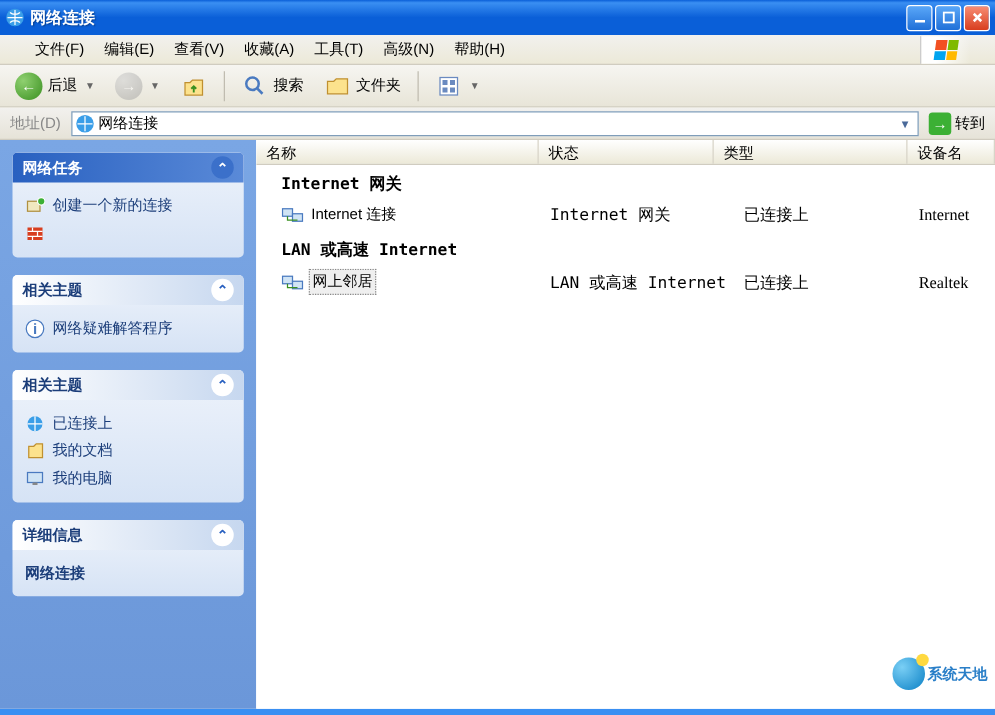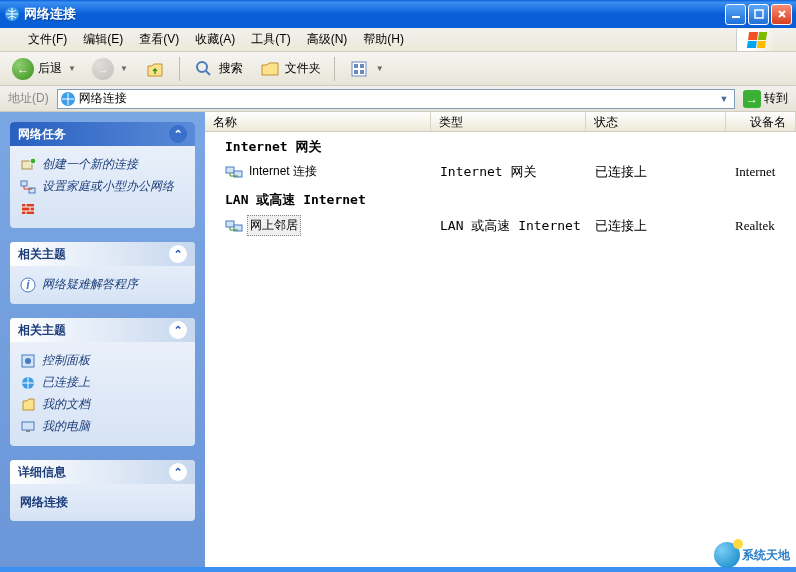--- a/index.html
+++ b/index.html
@@ -34,46 +34,46 @@
 .gobtn .goicn { width: 18px; height: 18px; background: #3cb034; border-radius: 3px; color: white; display: flex; align-items: center; justify-content: center; font-weight: bold; }
 
 .body-area { display: flex; height: 455px; background: white; }
 .sidebar { width: 205px; background: linear-gradient(to bottom, #7aa6e4 0%, #6b97d9 100%); padding: 10px 10px; overflow: hidden; }
 .panel { background: linear-gradient(to bottom, #eef3fb, #d6e3f5); border-radius: 4px; margin-bottom: 14px; overflow: hidden; }
 .panel-head { height: 24px; background: linear-gradient(to right, #fff, #c6d7ef); display: flex; align-items: center; padding: 0 8px; font-weight: bold; color: #1c3e7a; cursor: pointer; }
 .panel-head.dark { background: linear-gradient(to right, #2860c0, #5a8ad8); color: white; }
 .panel-head .chev { margin-left: auto; width: 18px; height: 18px; border-radius: 50%; background: #fff; color: #2860c0; display: flex; align-items: center; justify-content: center; font-size: 11px; }
 .panel-head.dark .chev { background: #3b70ca; color: #fff; }
 .panel-body { padding: 8px 10px; }
-.task-link { display: flex; align-items: flex-start; gap: 6px; padding: 3px 0; color: #1c3e7a; cursor: pointer; line-height: 1.3; font-style: italic; }
+.task-link { display: flex; align-items: flex-start; gap: 6px; padding: 3px 0; color: #1c3e7a; cursor: pointer; line-height: 1.3; }
 .task-icon { width: 16px; height: 16px; flex-shrink: 0; display: flex; align-items: center; justify-content: center; }
 .detail-title { font-weight: bold; color: #1c3e7a; padding: 2px 0; }
 .detail-sub { color: #1c3e7a; }
 
 .content { flex: 1; background: white; overflow: auto; position: relative; }
 .colheaders { display: flex; height: 20px; background: linear-gradient(to bottom, #fff, #ece9d8); border-bottom: 1px solid #d0ccc0; position: sticky; top: 0; }
 .colh { padding: 2px 8px; border-right: 1px solid #d8d4c8; cursor: pointer; white-space: nowrap; }
 .colh.name { width: 226px; }
 .colh.type { width: 155px; }
 .colh.status { width: 140px; }
-.colh.devname { flex: 1; margin-left: 16px; }
+.colh.devname { flex: 1; }
 .group-header { font-weight: bold; padding: 6px 10px 2px 20px; font-family: SimSun, monospace; font-size: 13px; }
 .item-row { display: flex; align-items: center; padding: 4px 0 4px 20px; cursor: pointer; }
 .item-row .icell { white-space: nowrap; overflow: hidden; font-family: SimSun, monospace; font-size: 13px; }
 .item-row .icell.name { width: 215px; display: flex; align-items: center; gap: 4px; }
 .item-row .icell.type { width: 155px; }
 .item-row .icell.status { width: 140px; }
 .item-row .icell.devname { flex: 1; font-family: Liberation Serif, serif; }
 .item-row .icell.name .label { padding: 1px 2px; }
 .item-row.selected .icell.name .label { border: 1px dotted #888; background: #efefef; }
 .conn-icon { width: 18px; height: 16px; flex-shrink: 0; }
 
 .statusbar { height: 5px; background: #3a8ff2; }
 
-.watermark { position: absolute; right: 6px; bottom: 4px; display: flex; align-items: center; gap: 2px; color: #2a7fc8; font-size: 18px; font-weight: bold; }
+.watermark { position: absolute; right: 6px; bottom: 20px; display: flex; align-items: center; gap: 2px; color: #2a7fc8; font-size: 18px; font-weight: bold; }
 .watermark .globe { width: 26px; height: 26px; border-radius: 50%; background: radial-gradient(circle at 30% 30%, #7acff5, #0a80c5); position: relative; }
 .watermark .globe::after { content: ""; position: absolute; width: 10px; height: 10px; background: #ffd940; border-radius: 50%; right: -3px; top: -3px; }
 
 svg { display: block; }
 </style>
 </head>
 <body>
 
 <div class="titlebar">
   <span class="icon">
@@ -206,30 +206,20 @@
               <svg width="16" height="16">
                 <rect x="2" y="4" width="10" height="8" fill="#f0e8c0" stroke="#b09040"></rect>
                 <circle cx="13" cy="4" r="3" fill="#3cb034" stroke="#fff"></circle>
               </svg>
             </span>
           <span>创建一个新的连接</span>
         </div>
         <div class="task-link">
           <span class="task-icon">
               <svg width="16" height="16">
-                <rect x="1" y="2" width="6" height="5" fill="#d0e4f5" stroke="#4a7ac0"></rect>
-                <rect x="9" y="9" width="6" height="5" fill="#d0e4f5" stroke="#4a7ac0"></rect>
-                <path d="M4 7v3h8V9" stroke="#d83e1f" fill="none"></path>
-              </svg>
-            </span>
-          <span>设置家庭或小型办公网络</span>
-        </div>
-        <div class="task-link">
-          <span class="task-icon">
-              <svg width="16" height="16">
                 <rect x="2" y="3" width="12" height="10" fill="#d83e1f"></rect>
                 <path d="M2 6h12M2 10h12M6 3v3M10 6v4M6 10v3" stroke="#fff" stroke-width="1"></path>
               </svg>
             </span>
         </div>
       </div>
     </div>
 
     <div class="panel">
       <div class="panel-head">
@@ -251,29 +241,20 @@
 
     <div class="panel">
       <div class="panel-head">
         <span>相关主题</span>
         <span class="chev">⌃</span>
       </div>
       <div class="panel-body">
         <div class="task-link">
           <span class="task-icon">
               <svg width="16" height="16">
-                <rect x="2" y="2" width="12" height="12" fill="#d0e4f5" stroke="#4a7ac0"></rect>
-                <circle cx="8" cy="8" r="3" fill="#4a7ac0"></circle>
-              </svg>
-            </span>
-          <span>控制面板</span>
-        </div>
-        <div class="task-link">
-          <span class="task-icon">
-              <svg width="16" height="16">
                 <circle cx="8" cy="8" r="6" fill="#3a9ee8"></circle>
                 <path d="M2 8h12M8 2v12" stroke="#fff"></path>
               </svg>
             </span>
           <span>已连接上</span>
         </div>
         <div class="task-link">
           <span class="task-icon">
               <svg width="16" height="16">
                 <path d="M3 4h4l2-2h5v11H3z" fill="#fce28d" stroke="#c09030"></path>
@@ -301,22 +282,22 @@
       <div class="panel-body">
         <div class="detail-title">网络连接</div>
       </div>
     </div>
 
   </div>
 
   <div class="content">
     <div class="colheaders">
       <div class="colh name">名称</div>
+      <div class="colh status">状态</div>
       <div class="colh type">类型</div>
-      <div class="colh status">状态</div>
       <div class="colh devname">设备名</div>
     </div>
     <div id="items-container">
         <div class="group-header">Internet 网关</div>
         <div class="item-row">
           <div class="icell name">
             <span class="conn-icon">
               <svg width="18" height="16">
                 <rect x="1" y="3" width="8" height="6" fill="#d0e4f5" stroke="#4a7ac0"></rect>
                 <rect x="9" y="7" width="8" height="6" fill="#d0e4f5" stroke="#4a7ac0"></rect>

